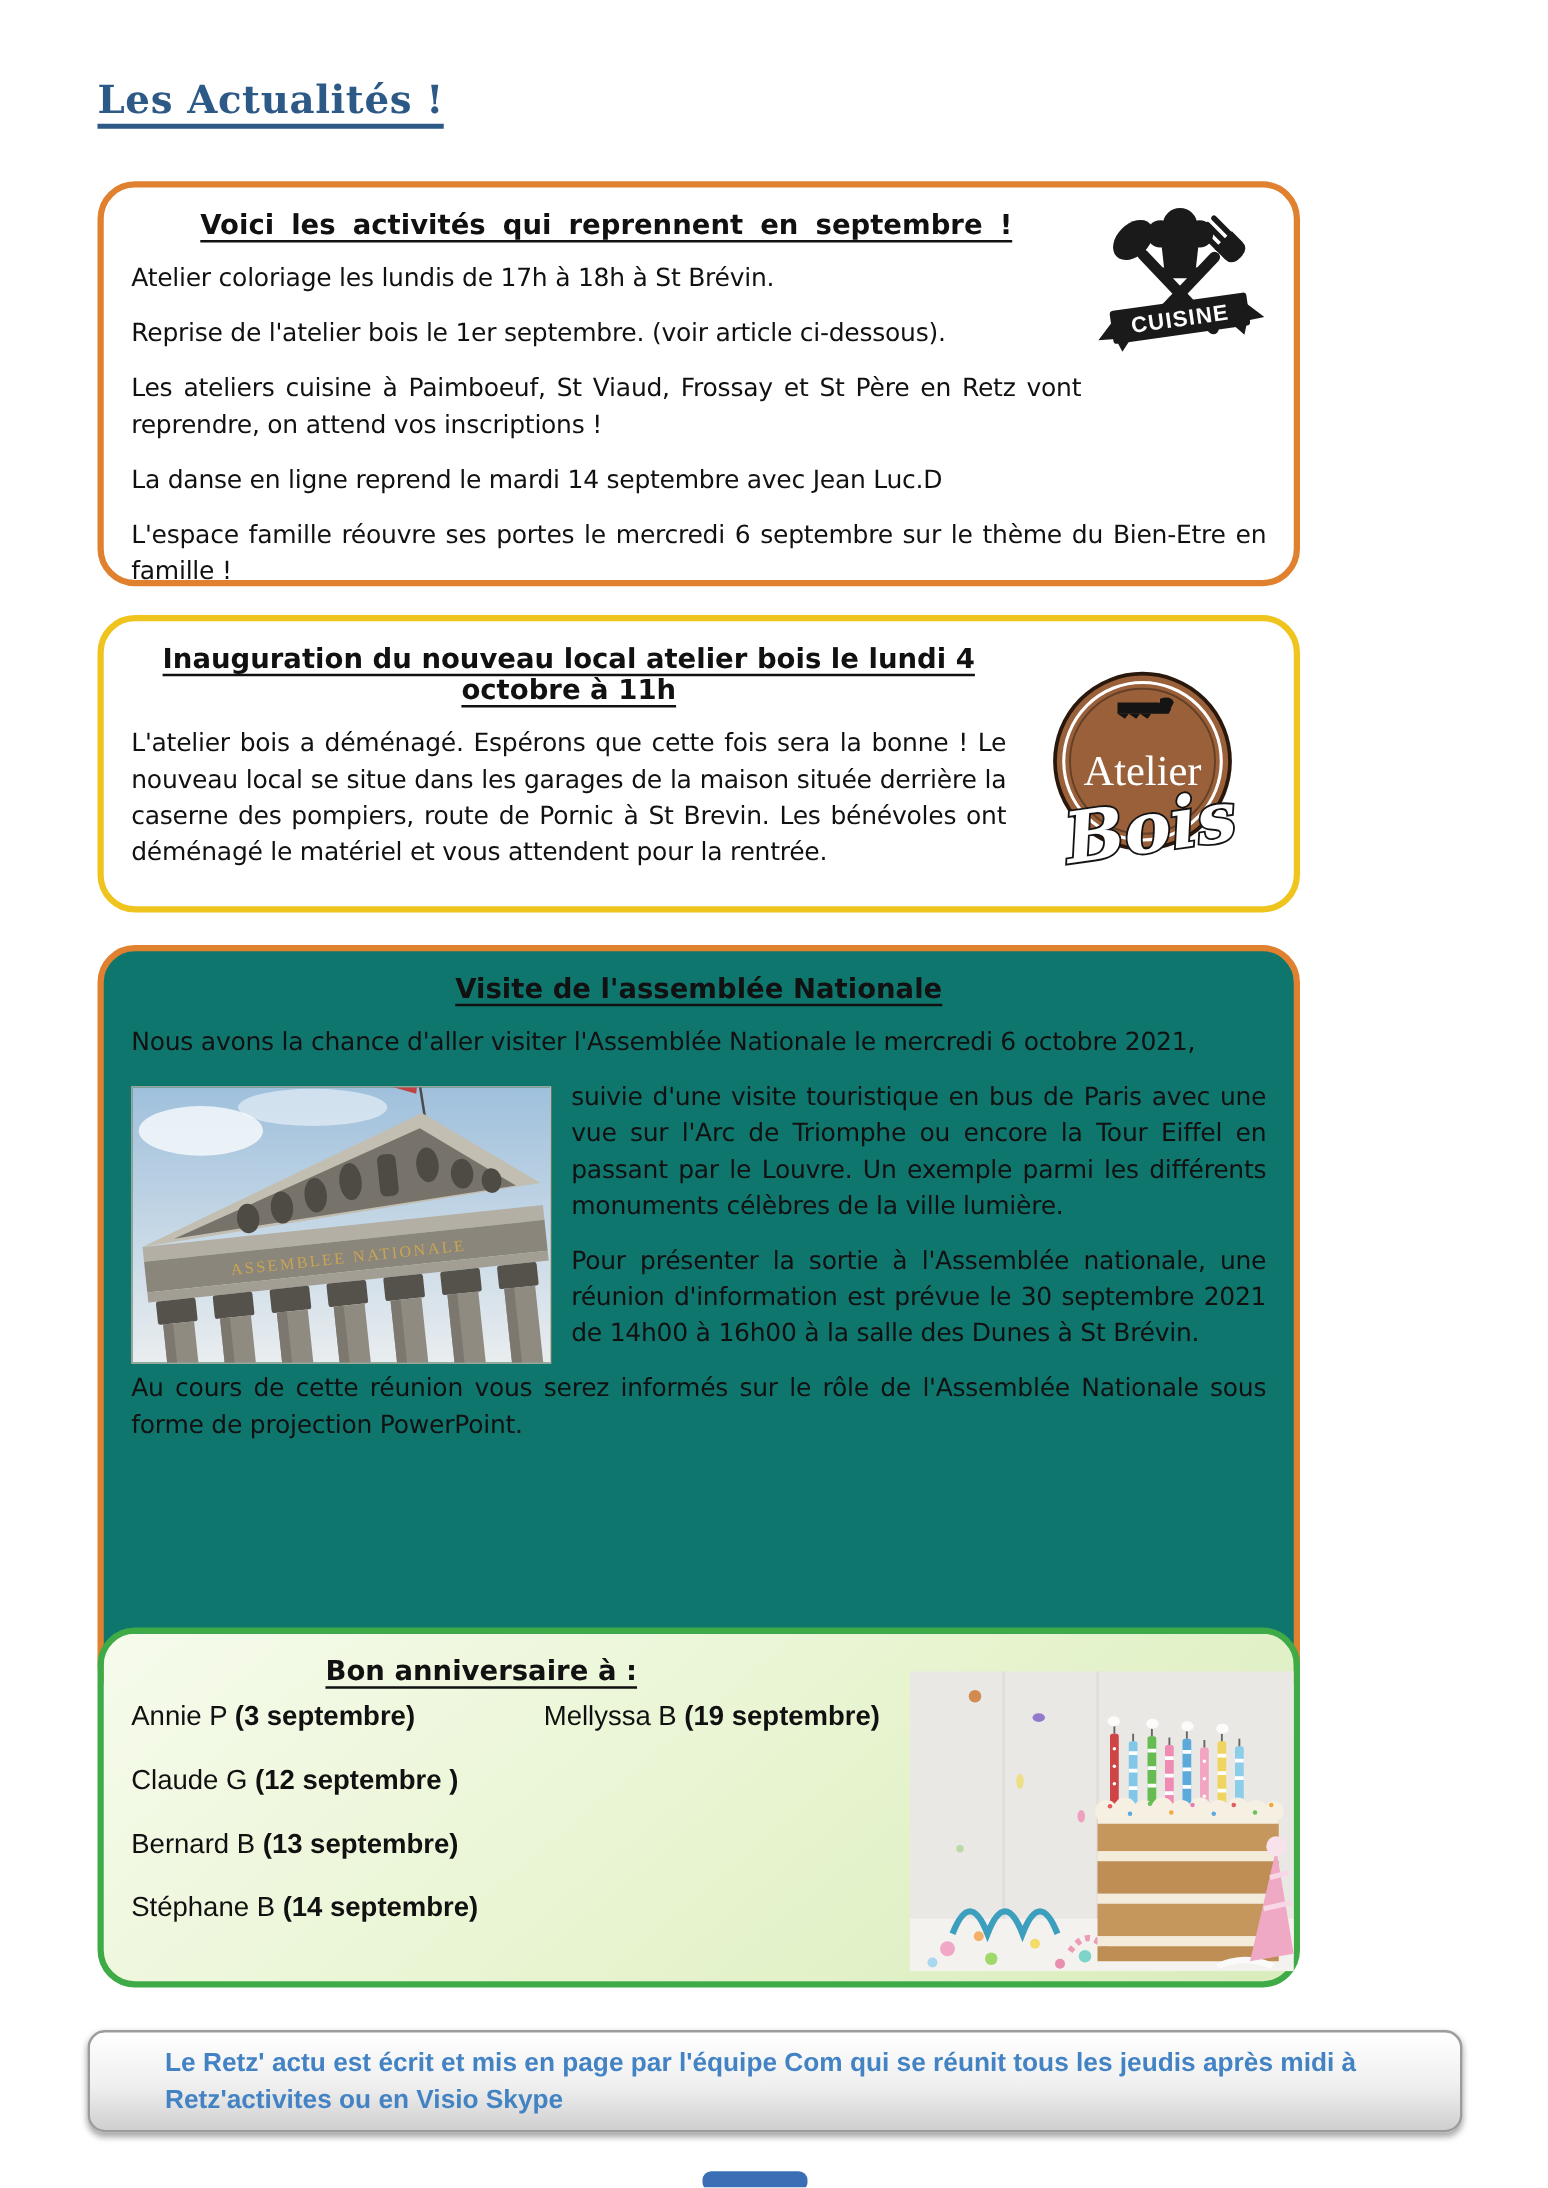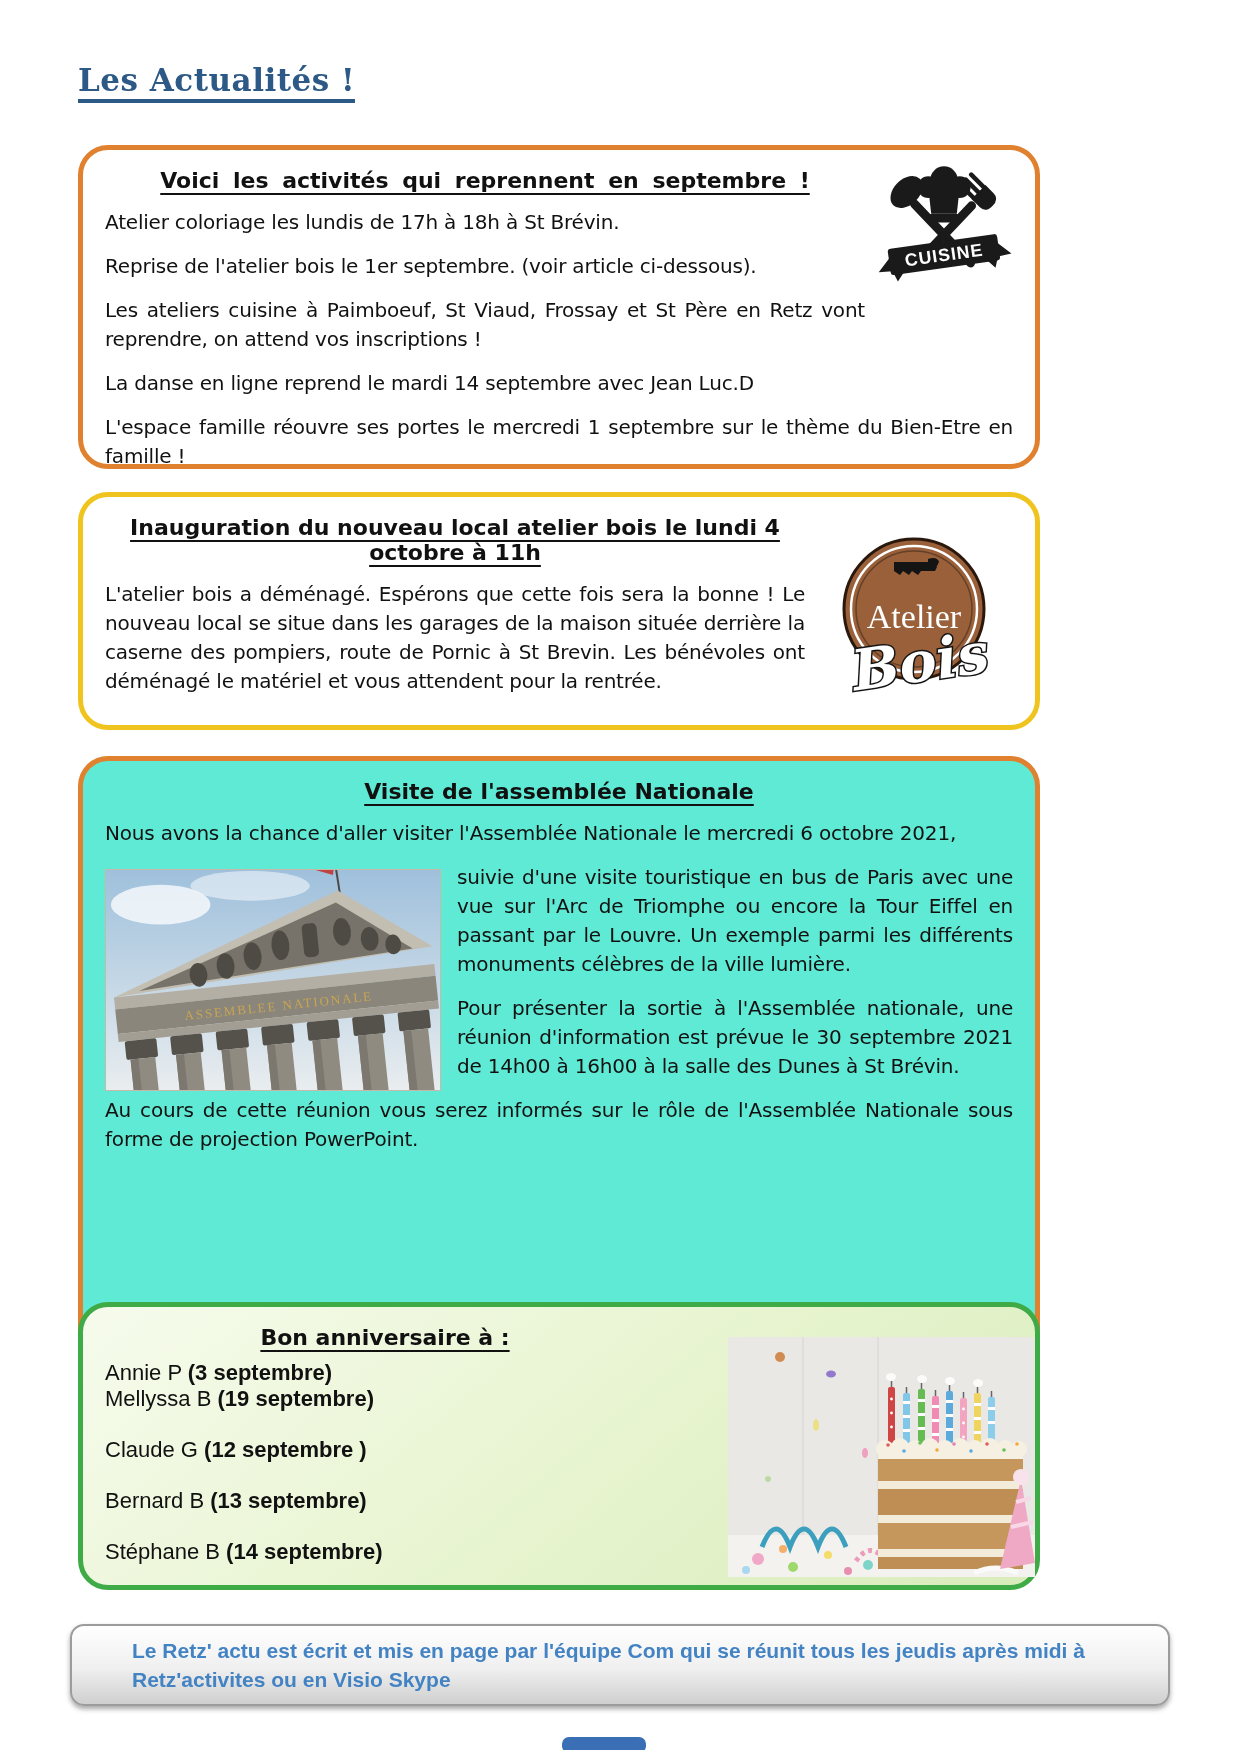--- a/index.html
+++ b/index.html
@@ -29,39 +29,39 @@
     text-decoration-thickness: 2px;
     text-align: center;
   }
   .box p {
     margin: 15px 0; font-size: 20px; line-height: 1.45;
     letter-spacing: -0.2px; text-align: justify;
   }
   #box-activities { top: 145px; height: 324px; border: 5px solid #E0812F; }
   #box-activities h2 { word-spacing: 6px; }
   #box-atelier { top: 492px; height: 238px; border: 5px solid #F0C41F; }
-  #box-visite { top: 756px; height: 605px; border: 5px solid #E0812F; background: #5eead4; }
+  #box-visite { top: 756px; height: 605px; border: 5px solid #E0812F; background: #0f766e; }
   #box-birthday { top: 1302px; height: 288px; border: 5px solid #3FAB47;
     background: linear-gradient(140deg, #F6FBEC 0%, #E7F4CF 55%, #D9ECBB 100%); }
   
   .cuisine-logo { float: right; width: 138px; height: 124px; margin: 2px 0 10px 10px; }
   .bois-logo { float: right; width: 196px; height: 166px; margin: 24px 0 0 12px; }
   .assemblee-photo {
     float: left; width: 336px; height: 222px; margin: 6px 16px 4px 0;
     border: 1px solid #C8B8A8;
   }
   .clear-left { clear: both; }
   
   .bday-title {
     margin: 10px 0 18px; width: 560px; text-align: center;
     font-size: 24px; font-weight: 700; color: #E41F1F;
     text-decoration: underline; text-underline-offset: 5px; text-decoration-thickness: 2px;
   }
   .bday-rows { font-family: "Liberation Sans", sans-serif; font-size: 22px; }
-  .bday-row { display: flex; margin-bottom: 25px; flex-direction: column; }
+  .bday-row { display: flex; margin-bottom: 25px; }
   .bday-cell { width: 330px; }
   .bday-date { font-weight: 700; }
   .cake-photo { position: absolute; left: 645px; top: 30px; width: 307px; height: 240px; }
   
   .footer-pill {
     position: absolute; left: 70px; top: 1624px; width: 1100px; height: 82px;
     border: 2px solid #9C9C9C; border-radius: 14px;
     background: linear-gradient(#FFFFFF 0%, #EFEFEF 55%, #CFCFCF 100%);
     box-shadow: 0 3px 5px rgba(0,0,0,.35);
     display: flex; align-items: center; justify-content: center;
@@ -112,21 +112,21 @@
           <rect x="14" y="78" width="112" height="27" rx="3" fill="#1a1a1a"></rect>
           <text x="70" y="98" text-anchor="middle" font-family="Liberation Sans, sans-serif" font-size="18" font-weight="bold" letter-spacing="1" fill="#ffffff">CUISINE</text>
         </g>
       </svg>
     </div>
     <h2>Voici les activités qui reprennent en septembre !</h2>
     <p>Atelier coloriage les lundis de 17h à 18h à St Brévin.</p>
     <p>Reprise de l'atelier bois le 1er septembre. (voir article ci-dessous).</p>
     <p>Les ateliers cuisine à Paimboeuf, St Viaud, Frossay et St Père en Retz vont reprendre, on attend vos inscriptions !</p>
     <p>La danse en ligne reprend le mardi 14 septembre avec Jean Luc.D</p>
-    <p>L'espace famille réouvre ses portes le mercredi 1 septembre sur le thème du Bien-Etre en famille !</p>
+    <p>L'espace famille réouvre ses portes le mercredi 6 septembre sur le thème du Bien-Etre en famille !</p>
   </section>
 
   <section class="box" id="box-atelier">
     <div class="bois-logo">
       <svg viewBox="0 0 196 166" width="196" height="166">
         <circle cx="97" cy="76" r="70" fill="#99603A" stroke="#2A180C" stroke-width="3"></circle>
         <circle cx="97" cy="76" r="63" fill="none" stroke="#FFFFFF" stroke-width="2.5"></circle>
         <circle cx="97" cy="76" r="58" fill="none" stroke="#3A2415" stroke-width="1.5" opacity="0.55"></circle>
         <g fill="#141414" transform="translate(97,34)">
           <path d="M-20 -5 H12 q9 0 11 5 l-2 4 H-20 Z"></path>

